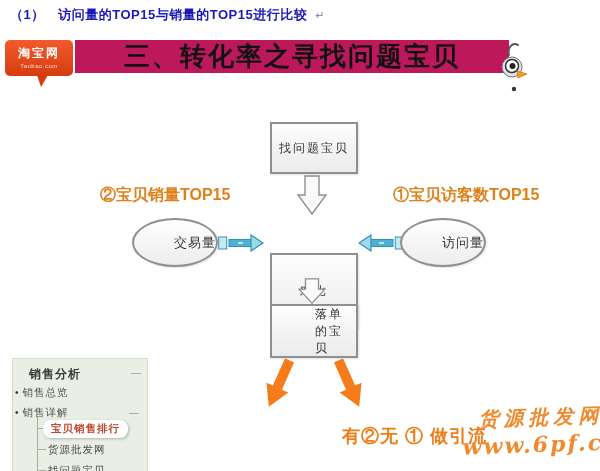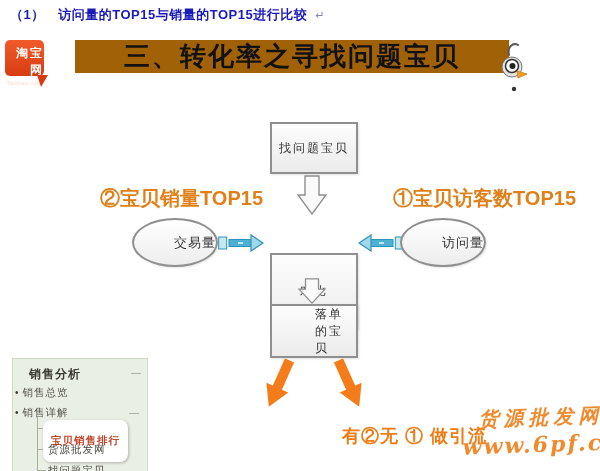--- a/index.html
+++ b/index.html
@@ -6,27 +6,27 @@
   html,body { width:600px; height:471px; }
   body { font-family:"Liberation Sans", sans-serif; background:#ffffff; }
   .stage { position:relative; width:600px; height:471px; background:#fff; overflow:hidden; }
   .abs { position:absolute; }
 
   
   .heading { left:10px; top:6px; font-size:13px; font-weight:bold; color:#1a1ab8; letter-spacing:.5px; white-space:nowrap; }
   .return-mark { color:#8585b8; font-size:11px; font-weight:normal; margin-left:8px; }
 
   
-  .logo { left:5px; top:40px; width:39px; height:36px; background:linear-gradient(180deg,#f25a2b,#d63c10); border-radius:5px; text-align:right; }
+  .logo { left:5px; top:40px; width:68px; height:36px; background:linear-gradient(180deg,#f25a2b,#d63c10); border-radius:5px; text-align:center; }
   .logo-cn { display:block; color:#fff; font-weight:bold; font-size:12px; letter-spacing:2px; margin-top:5px; }
   .logo-en { display:block; color:#ffd9c8; font-size:6px; margin-top:1px; letter-spacing:.5px; }
   .logo-tail { position:absolute; left:32px; top:35px; width:0; height:0; border-top:12px solid #d63c10; border-left:4px solid transparent; border-right:7px solid transparent; }
 
   
-  .banner { left:75px; top:40px; width:434px; height:33px; background:#a16207; display:flex; align-items:center; justify-content:center; }
+  .banner { left:75px; top:40px; width:434px; height:33px; background:#be185d; display:flex; align-items:center; justify-content:center; }
   .banner-title { font-size:26px; font-weight:bold; color:#111; letter-spacing:2px; white-space:nowrap; font-family:"Liberation Serif", serif; }
 
   
   .mascot { left:501px; top:41px; width:26px; height:56px; }
 
   
   .fbox { border:2px solid #8f8f8f; background:linear-gradient(180deg,#fdfdfd,#ebebeb); display:flex; align-items:center; justify-content:center; font-size:12px; color:#333; letter-spacing:2px; box-shadow:1px 1px 2px rgba(0,0,0,.12); }
   .box-top    { left:270px; top:122px; width:88px; height:52px; }
   .box-mid    { left:270px; top:217px; width:88px; height:76px;margin-top:36px; }
   .box-bottom { left:270px; top:304px; width:88px; height:54px;padding-left:43px; }
@@ -34,21 +34,21 @@
   .oval { border:2px solid #8f8f8f; background:linear-gradient(180deg,#ffffff,#ededed); border-radius:50%; display:flex; align-items:center; justify-content:flex-end; font-size:13px; color:#333; letter-spacing:1px; box-shadow:1px 1px 2px rgba(0,0,0,.1); }
   .oval-left  { left:132px; top:218px; width:86px; height:49px; }
   .oval-right { left:400px; top:218px; width:86px; height:49px; }
 
   .hollow-arrow-1 { left:297px; top:175px; width:30px; height:40px; }
   .hollow-arrow-2 { left:298px; top:278px; width:28px; height:26px; }
 
   .teal-left  { left:218px; top:234px; width:46px; height:18px; }
   .teal-right { left:358px; top:234px; width:46px; height:18px; transform:scaleX(-1); }
 
-  .top15-label { font-size:20px; font-weight:bold; color:#e0801a; white-space:nowrap; }
+  .top15-label { font-size:16px; font-weight:bold; color:#e0801a; white-space:nowrap; }
   .label-left  { left:100px; top:185px; }
   .label-right { left:393px; top:185px; }
 
   .orange-arrow { width:26px; height:52px; }
   .oarrow-left  { left:266px; top:358px; transform:rotate(24deg); }
   .oarrow-right { left:336px; top:358px; transform:rotate(-24deg); }
 
   .conclusion { font-size:18px; font-weight:bold; color:#ee7d16; white-space:nowrap; letter-spacing:1px; }
   .conclusion-left  { left:194px; top:424px; }
   .conclusion-right { left:342px; top:424px; }
@@ -59,21 +59,21 @@
   .panel-dash { position:absolute; font-size:10px; color:#9aa28e; }
   .dash-1 { left:118px; top:8px; }
   .dash-2 { left:116px; top:48px; }
   .panel-item { position:absolute; left:2px; font-size:10.5px; color:#52524a; letter-spacing:1px; white-space:nowrap; }
   .pi-1 { top:27px; }
   .pi-2 { top:47px; }
   .bullet { color:#3a3a32; margin-right:3px; font-size:10px; }
   .tree-vline { position:absolute; left:24px; top:58px; width:1px; height:54px; background:#a8b09c; }
   .tree-stub { position:absolute; left:24px; width:9px; height:1px; background:#a8b09c; }
   .ts-1 { top:69px; } .ts-2 { top:90px; } .ts-3 { top:111px; }
-  .sub-sel { position:absolute; left:30px; top:61px; background:#fff; border-radius:8px; padding:14px 8px; font-size:10.5px; font-weight:bold; color:#c0452a; letter-spacing:1px; box-shadow:1px 1px 3px rgba(0,0,0,.25); white-space:nowrap; }
+  .sub-sel { position:absolute; left:30px; top:61px; background:#fff; border-radius:8px; padding:2px 8px; font-size:10.5px; font-weight:bold; color:#c0452a; letter-spacing:1px; box-shadow:1px 1px 3px rgba(0,0,0,.25); white-space:nowrap; }
   .sub-item { position:absolute; left:35px; font-size:10.5px; color:#4a4a42; letter-spacing:1px; white-space:nowrap; }
   .si-2 { top:84px; } .si-3 { top:105px; }
 
   
   .watermark { left:462px; top:404px; text-align:center; color:#f08a2e; transform:rotate(-2deg); font-family:"DejaVu Serif", serif; font-style:italic; }
   .wm-1 { font-size:20px; font-weight:bold; letter-spacing:5px; white-space:nowrap; }
   .wm-2 { font-size:22px; font-weight:bold; letter-spacing:2px; white-space:nowrap; }
 </style>
 </head>
 <body>

